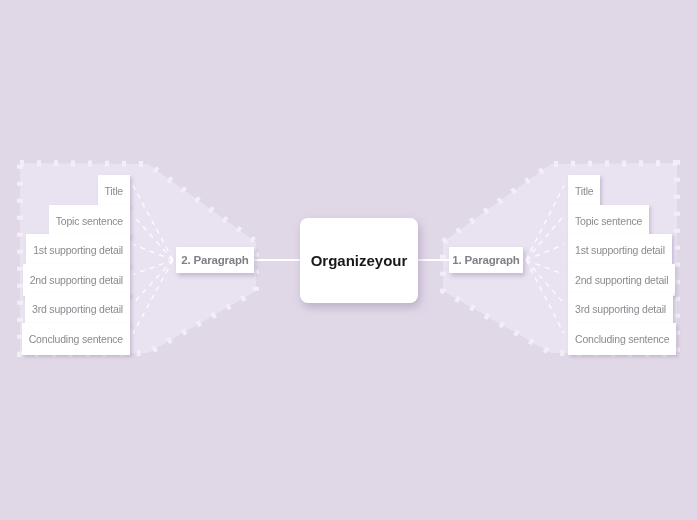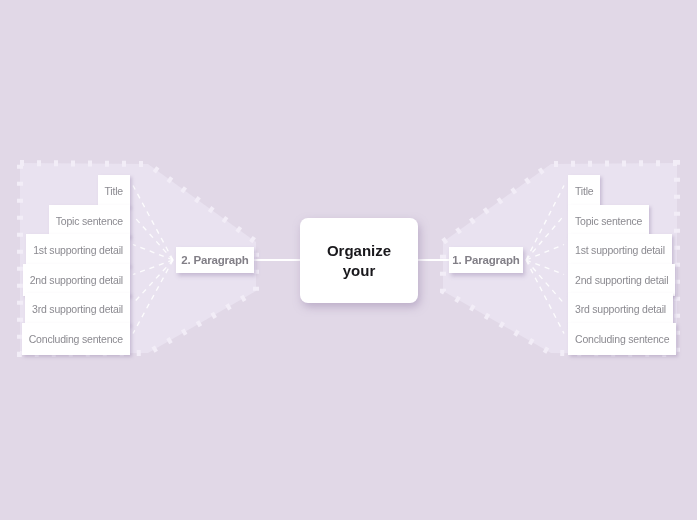--- a/index.html
+++ b/index.html
@@ -27,21 +27,21 @@
   .sub.left{right:567px;}
   .sub.right{left:568px;}
   .node{
     height:26px; font-size:11.5px; font-weight:bold; letter-spacing:-0.2px;
     color:var(--node_text); box-shadow:2px 3px 4px rgba(151,132,171,.42);
   }
   .node.left{left:176px; top:247px; width:78px;}
   .node.right{left:449px; top:247px; width:74px;text-align:center;}
   .center{
     left:300px; top:218px; width:118px; height:85px; border-radius:8px;
-    flex-direction:column; font-weight:bold; font-size:15px; line-height:20px;
+    flex-direction:row; font-weight:bold; font-size:15px; line-height:20px;
     color:var(--center_text); text-align:center;
     box-shadow:2px 4px 8px rgba(151,132,171,.5);
   }
 </style>
 </head>
 <body>
 
 <div class="canvas">
 
   <svg class="layer">

